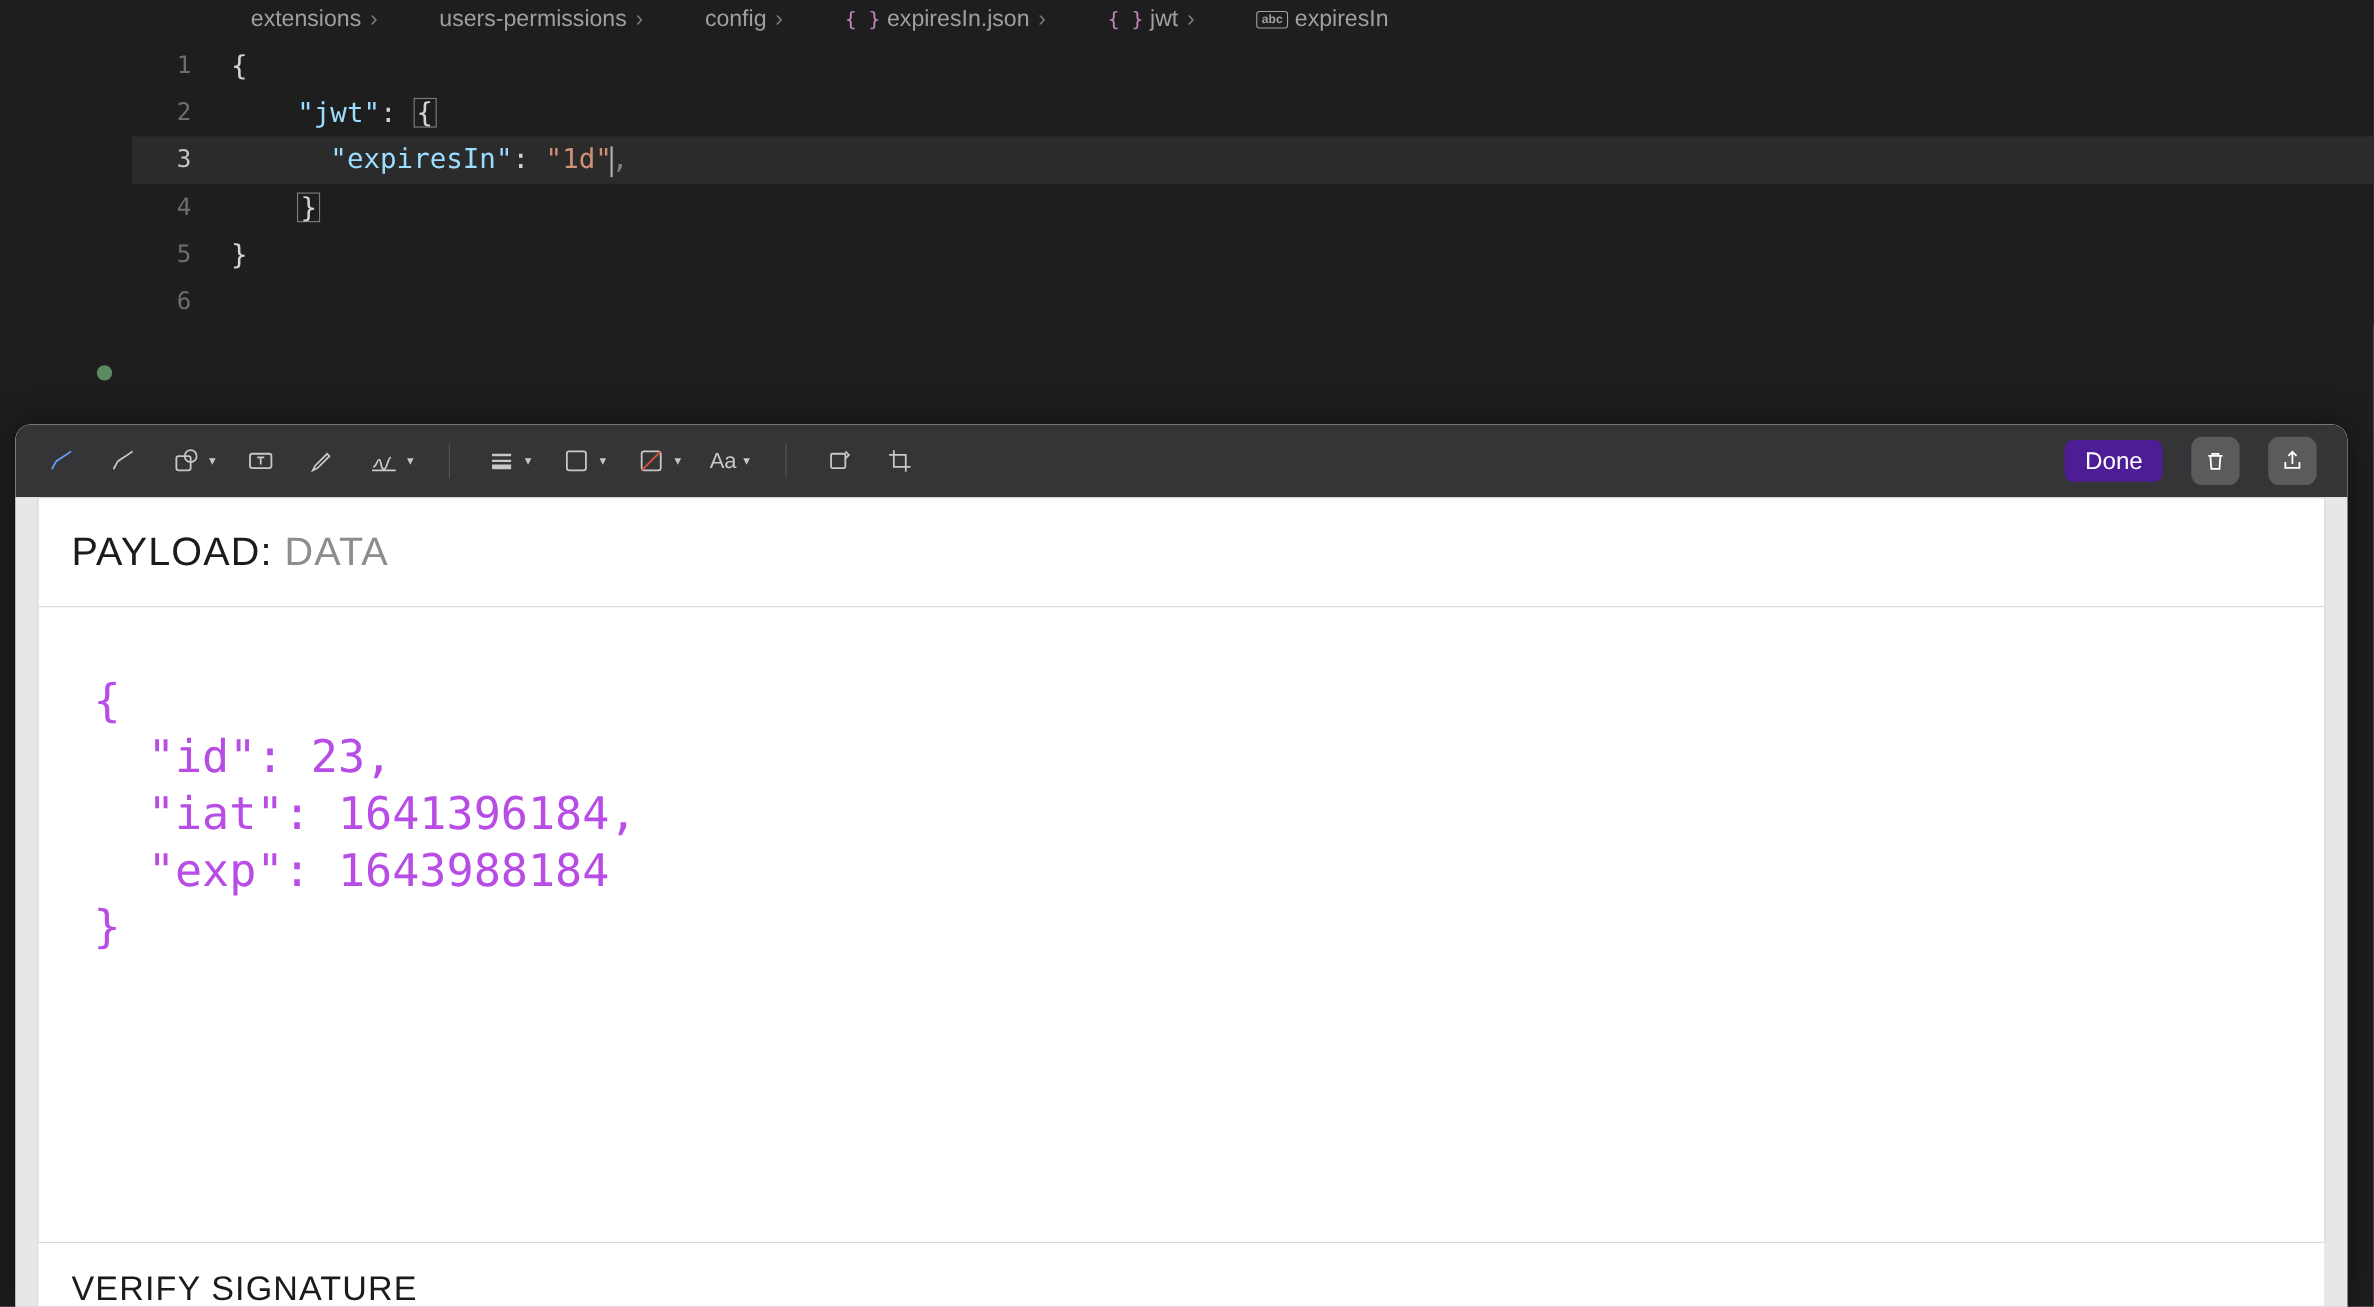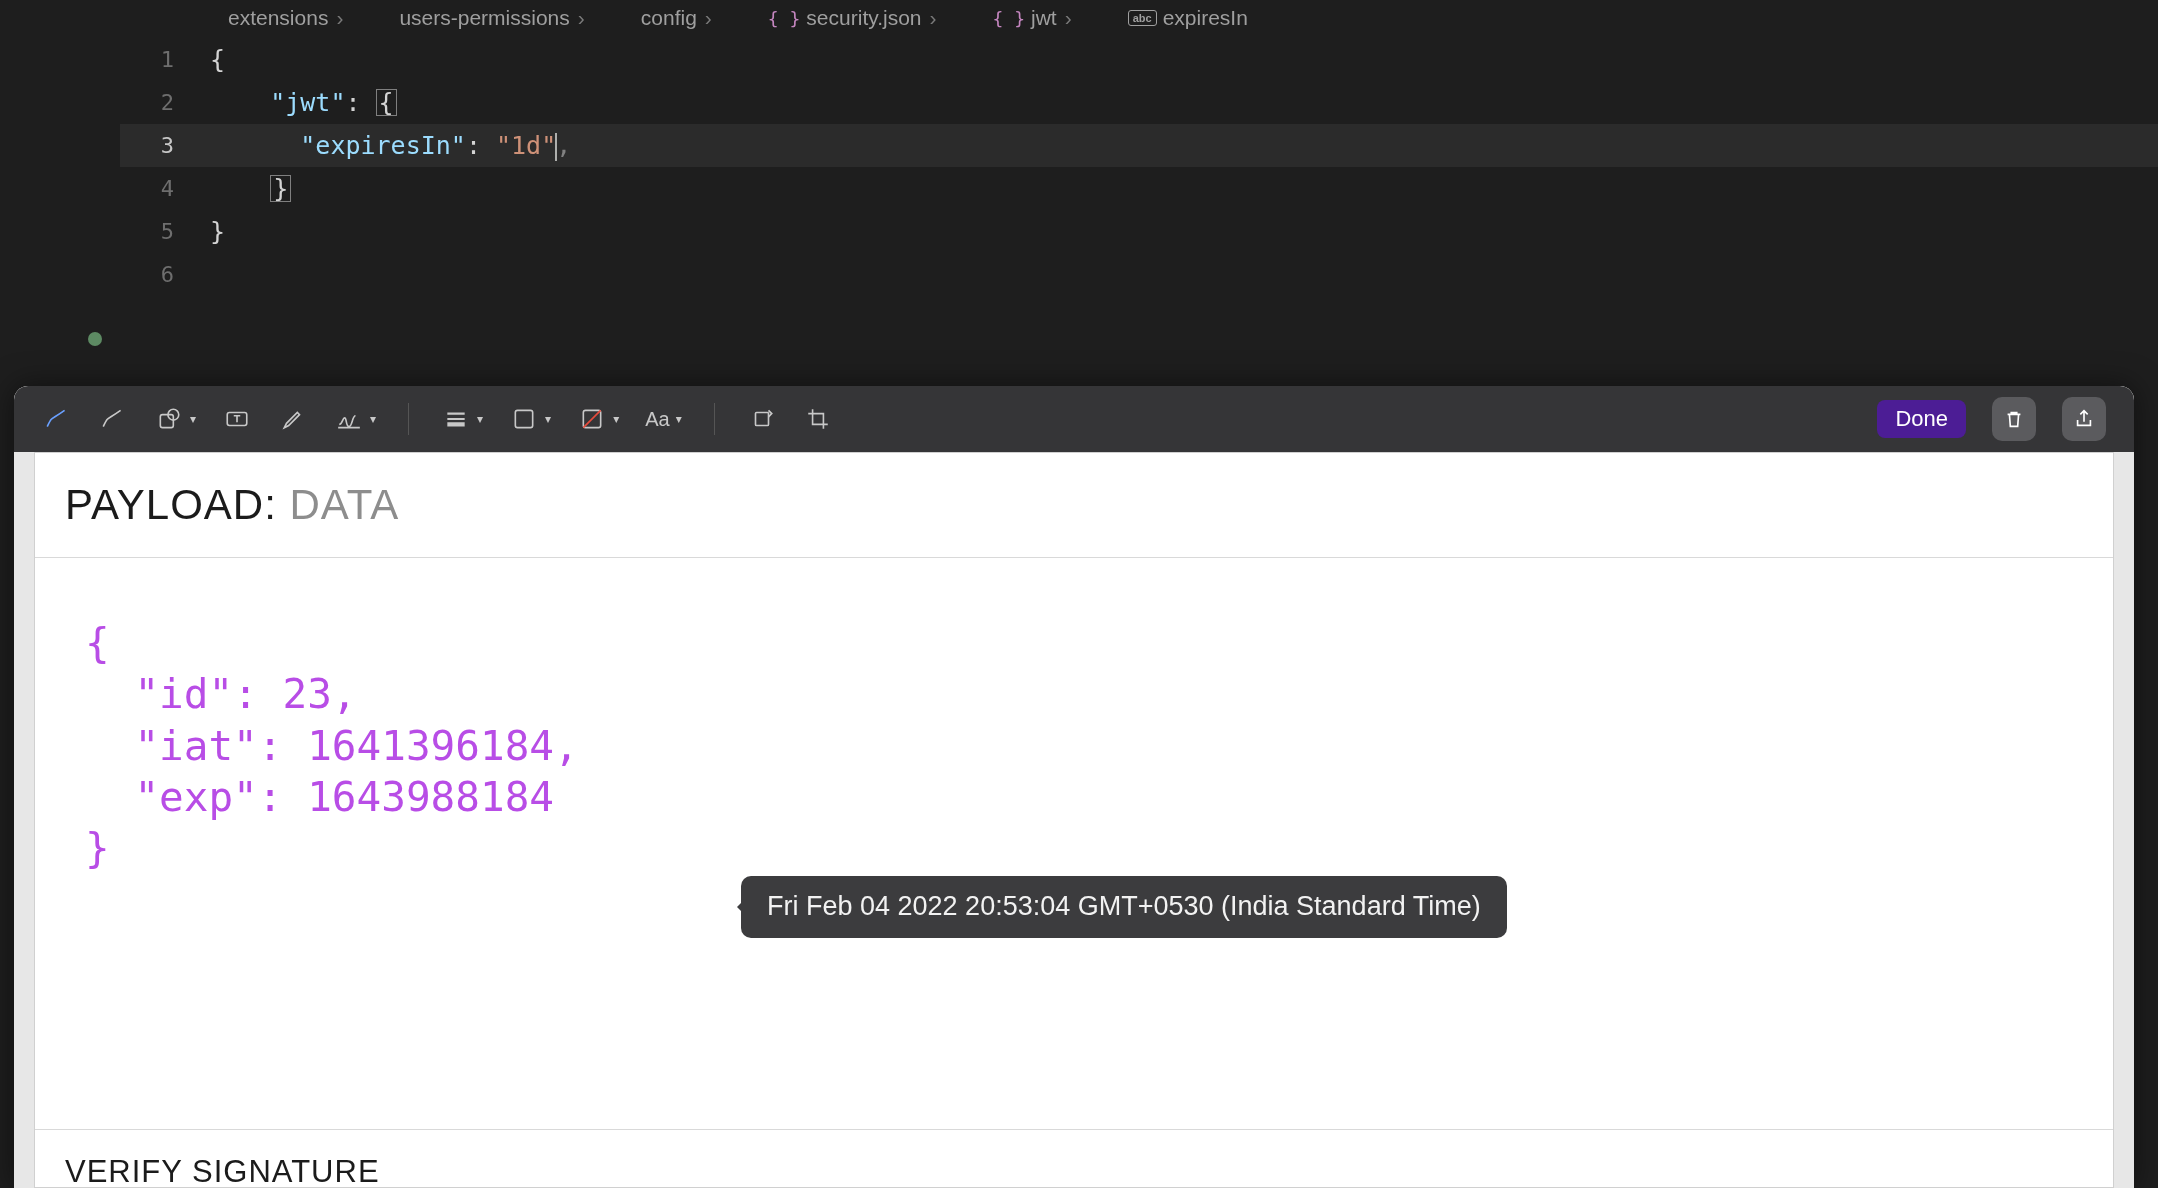--- a/index.html
+++ b/index.html
@@ -114,21 +114,21 @@
     min-height: 100%;
     position: relative;
     padding: 0;
   }
 
   .panel-section {
     border-bottom: 1px solid #d9d9d9;
     padding: 28px 30px 28px 30px;
   }
   .panel-title {
-    font-size: 42px;
+    font-size: 36px;
     letter-spacing: 1px;
     font-weight: 400;
     color: #1b1b1b;
   }
   .panel-title .sub { color: #8d8d8d; }
 
   .payload-body {
     padding: 60px 30px 80px 50px;
     font-family: "Menlo","Consolas",monospace;
     font-size: 41px;
@@ -181,21 +181,21 @@
 
   <div class="breadcrumb">
     <span class="seg">extensions</span>
     <span class="sep">›</span>
     <span class="seg">users-permissions</span>
     <span class="sep">›</span>
     <span class="seg">config</span>
     <span class="sep">›</span>
     <span class="seg">
       <span class="braces-icon">{ }</span>
-      <span>security.json</span>
+      <span>expiresIn.json</span>
     </span>
     <span class="sep">›</span>
     <span class="seg">
       <span class="braces-icon">{ }</span>
       <span>jwt</span>
     </span>
     <span class="sep">›</span>
     <span class="seg">
       <span class="abc-icon">abc</span>
       <span>expiresIn</span>
@@ -342,21 +342,20 @@
         </span>
       </div>
 
       <div class="payload-body">
         <div class="payload-line"><span class="pl-punct">{</span></div>
         <div class="payload-line">  <span class="pl-key">"id"</span><span class="pl-punct">: </span><span class="pl-num">23</span><span class="pl-punct">,</span></div>
         <div class="payload-line">  <span class="pl-key">"iat"</span><span class="pl-punct">: </span><span class="pl-num">1641396184</span><span class="pl-punct">,</span></div>
         <div class="payload-line">  <span class="pl-key">"exp"</span><span class="pl-punct">: </span><span class="pl-num">1643988184</span></div>
         <div class="payload-line"><span class="pl-punct">}</span></div>
 
-        <div class="tooltip">Fri Feb 04 2022 20:53:04 GMT+0530 (India Standard Time)</div>
       </div>
 
       <div class="verify-section">
         <span>VERIFY SIGNATURE</span>
       </div>
 
     </div>
   </div>
 </div>
 

